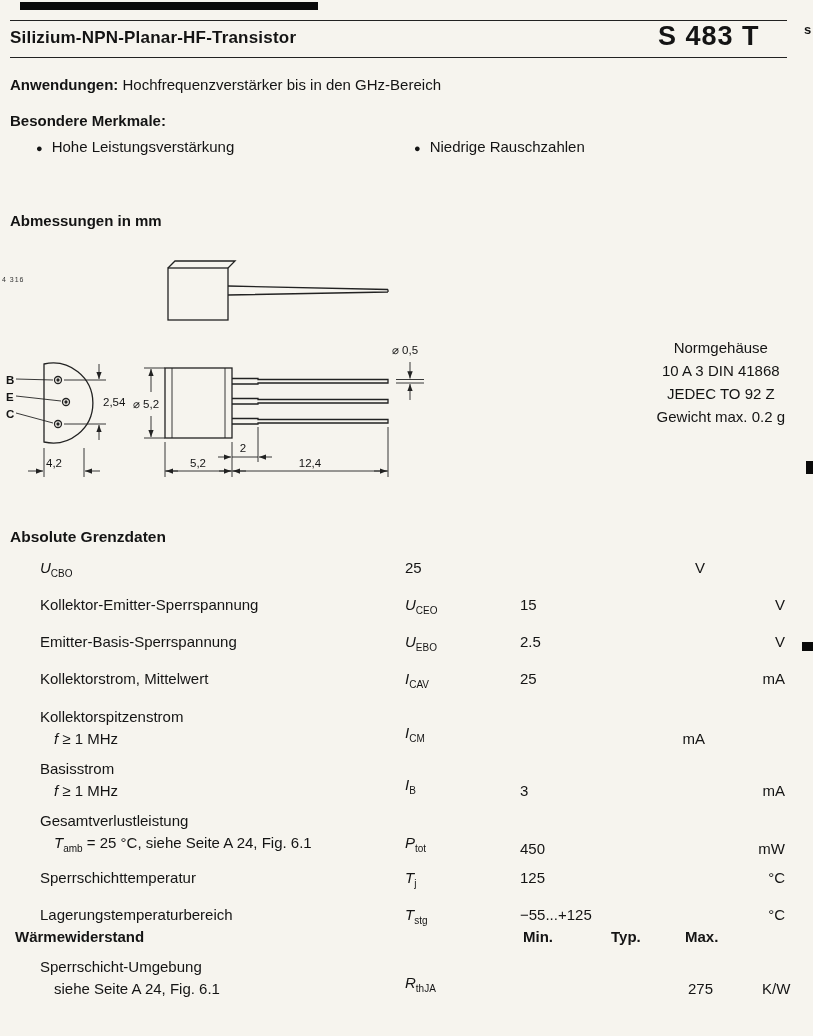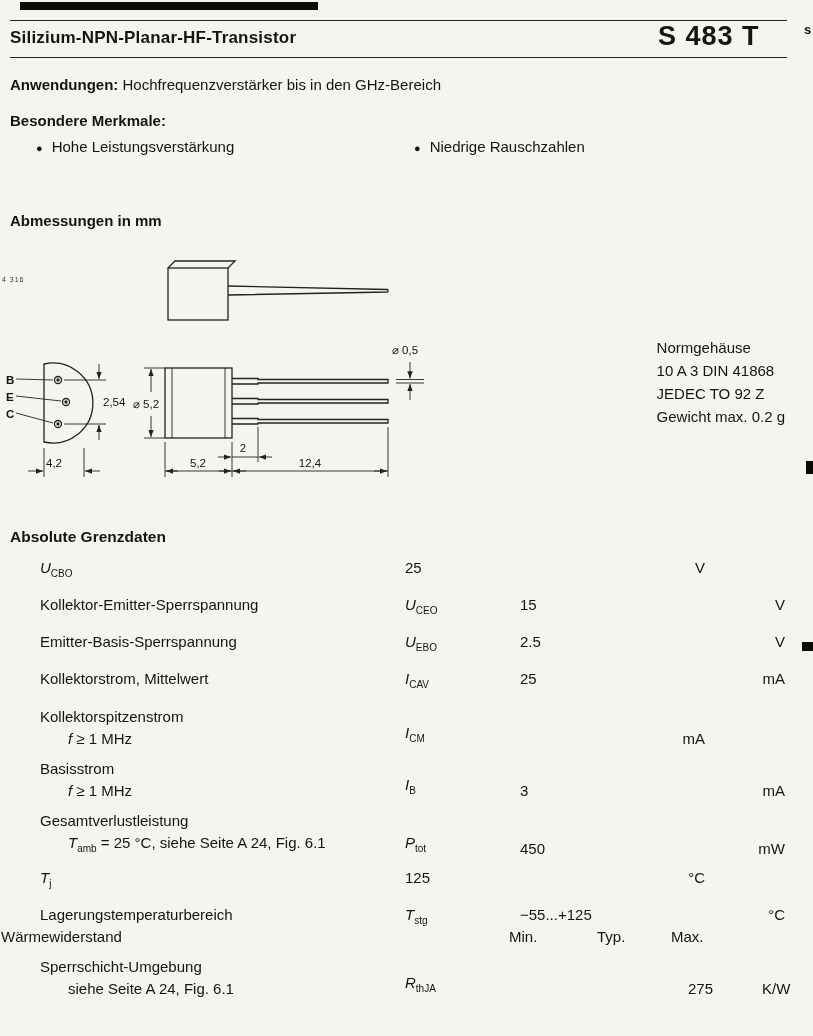--- a/index.html
+++ b/index.html
@@ -12,35 +12,35 @@
   .rule{position:absolute;left:10px;width:777px;height:1px;background:#222}
   .blackbar{position:absolute;background:#0a0a0a}
   .title{font-size:17px;font-weight:bold;letter-spacing:.2px}
   .pn{font-size:27px;font-weight:bold;letter-spacing:1px}
   .b{font-weight:bold}
   .smallprint{font-size:7px;letter-spacing:1px;color:#333}
   .corner{font-size:13px;font-weight:bold}
   .bullets{display:flex}
   .bullet-item{display:flex;align-items:center}
   .dot{font-size:11px;margin-right:9px;position:relative;top:1px}
-  .normblock{text-align:left;line-height:23px}
+  .normblock{text-align:center;line-height:23px}
   
   .ttable{position:absolute;left:40px;top:558px;width:745px}
   .trow{display:grid;grid-template-columns:365px 115px 185px 1fr;margin-bottom:11px;line-height:20px}
   .trow.h2{margin-bottom:8px;line-height:22px}
   .trow.h2 .c-sym,.trow.h2 .c-val,.trow.h2 .c-unit{align-self:end}
   .c-val{}
   .c-unit{text-align:right}
   .c-sym i{font-style:italic}
   sub{font-size:10px}
-  .subline{margin-left:28px}
+  .subline{margin-left:14px}
   .subline i{font-style:italic}
   
-  .whead{position:absolute;left:1px;top:928px;width:775px;display:grid;
-         grid-template-columns:508px 88px 74px 80px 1fr;font-weight:normal}
+  .whead{position:absolute;left:15px;top:928px;width:775px;display:grid;
+         grid-template-columns:508px 88px 74px 80px 1fr;font-weight:bold}
   .wrow{position:absolute;left:40px;top:956px;width:745px;display:grid;
         grid-template-columns:365px 115px 88px 74px 80px 1fr;line-height:22px}
   .wrow .c-sym,.wrow .c-max,.wrow .c-unit{align-self:end}
   .c-max{padding-left:6px}
   svg text{font-family:"Liberation Sans",sans-serif;fill:#141414}
 </style>
 </head>
 <body>
 
 <div class="blackbar" style="left:20px;top:2px;width:298px;height:8px"></div>
@@ -197,20 +197,21 @@
   <div class="trow h2">
     <div>
       <div>Gesamtverlustleistung</div>
       <div class="subline"><i>T</i><sub>amb</sub><span> = 25 °C, siehe Seite A 24, Fig. 6.1</span></div>
     </div>
     <div class="c-sym"><i>P</i><sub>tot</sub></div>
     <div class="c-val">450</div>
     <div class="c-unit">mW</div>
   </div>
   <div class="trow">
+    <div>Sperrschichttemperatur</div>
     <div class="c-sym"><i>T</i><sub>j</sub></div>
     <div class="c-val">125</div>
     <div class="c-unit">°C</div>
   </div>
   <div class="trow">
     <div>Lagerungstemperaturbereich</div>
     <div class="c-sym"><i>T</i><sub>stg</sub></div>
     <div class="c-val">−55...+125</div>
     <div class="c-unit">°C</div>
   </div>

